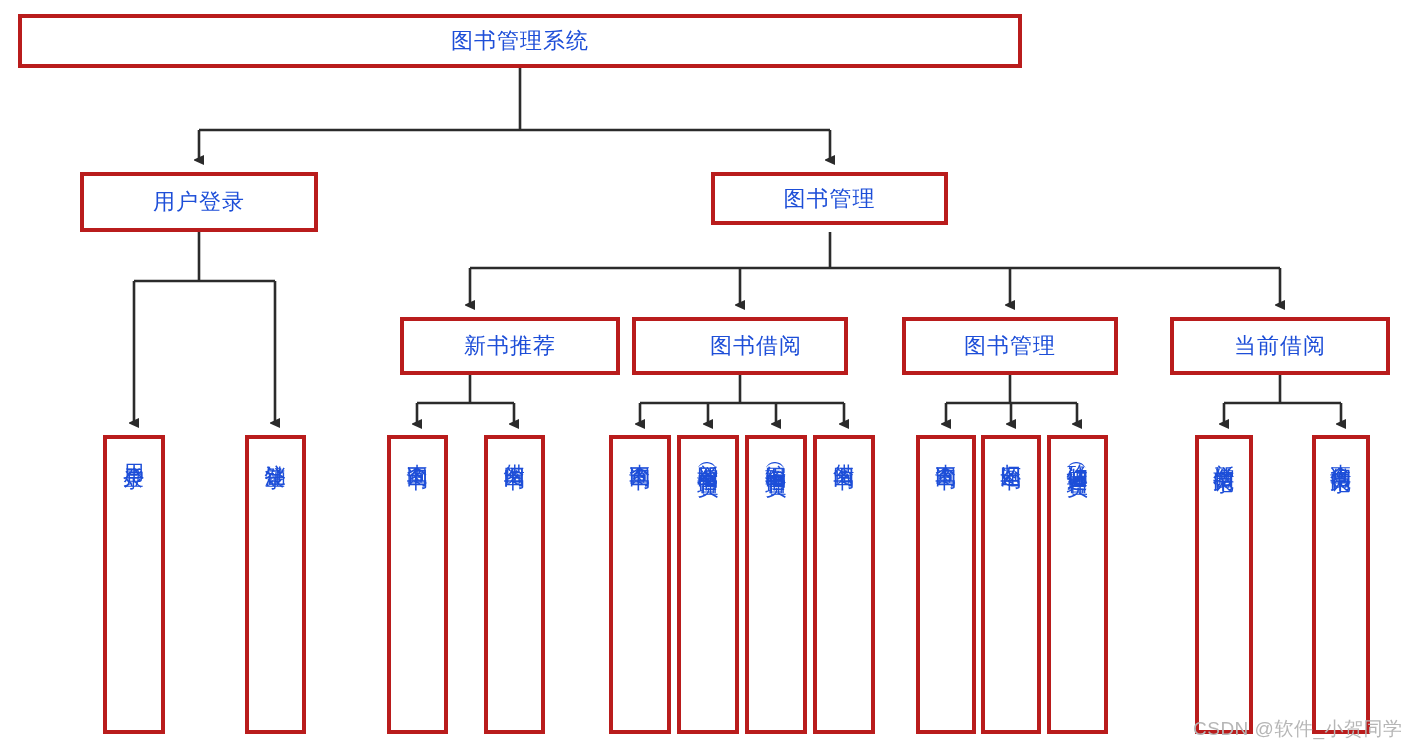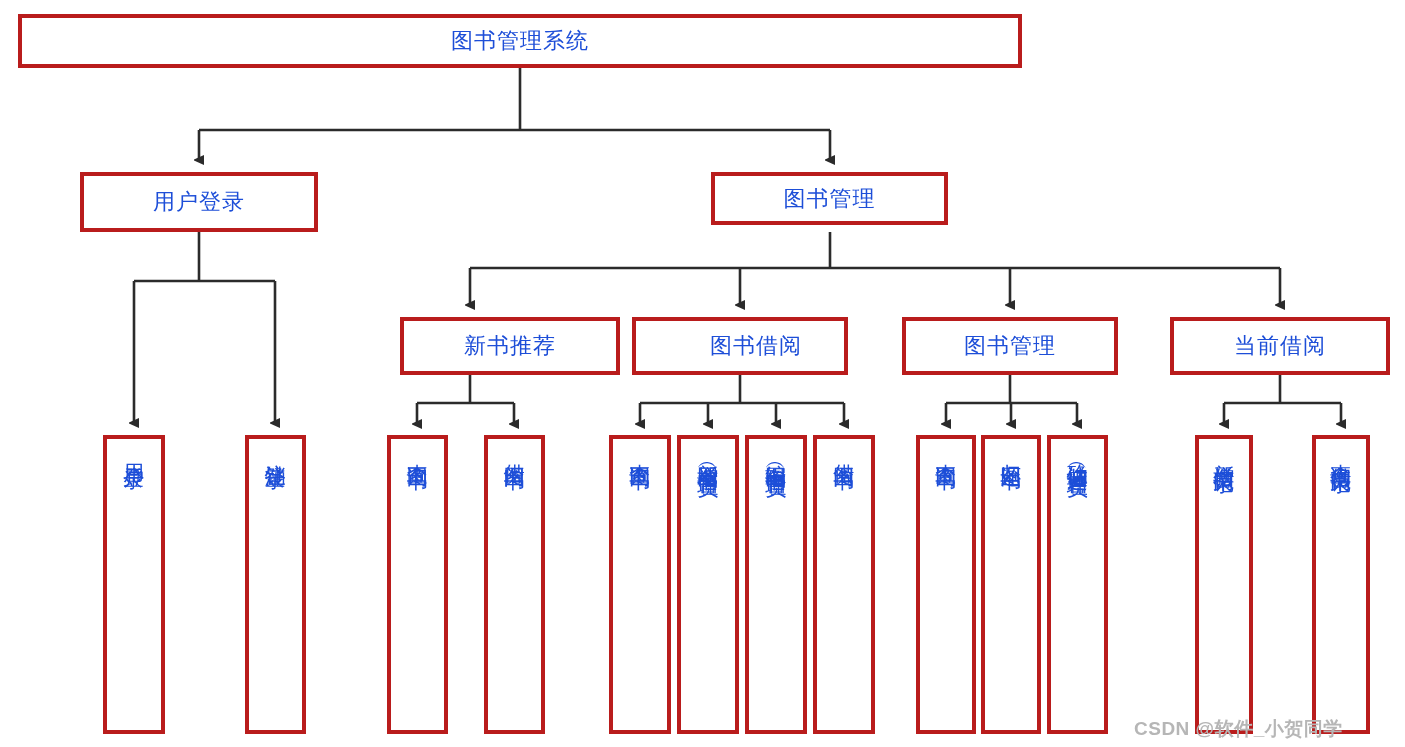--- a/index.html
+++ b/index.html
@@ -175,17 +175,17 @@
     <span class="vtext">确认归还（管理员）</span>
   </div>
 
   <div class="node vert" style="left:1195px; top:435px; width:58px; height:299px;">
     <span class="vtext">新增借阅记录</span>
   </div>
   <div class="node vert" style="left:1312px; top:435px; width:58px; height:299px;">
     <span class="vtext">查询借阅记录</span>
   </div>
 
-  <div class="watermark" style="left:1134px; top:716px;font-weight:bold;">
+  <div class="watermark" style="left:1193px; top:716px;">
     <span>CSDN @软件_小贺同学</span>
   </div>
 
 </div>
 
 </body></html>

